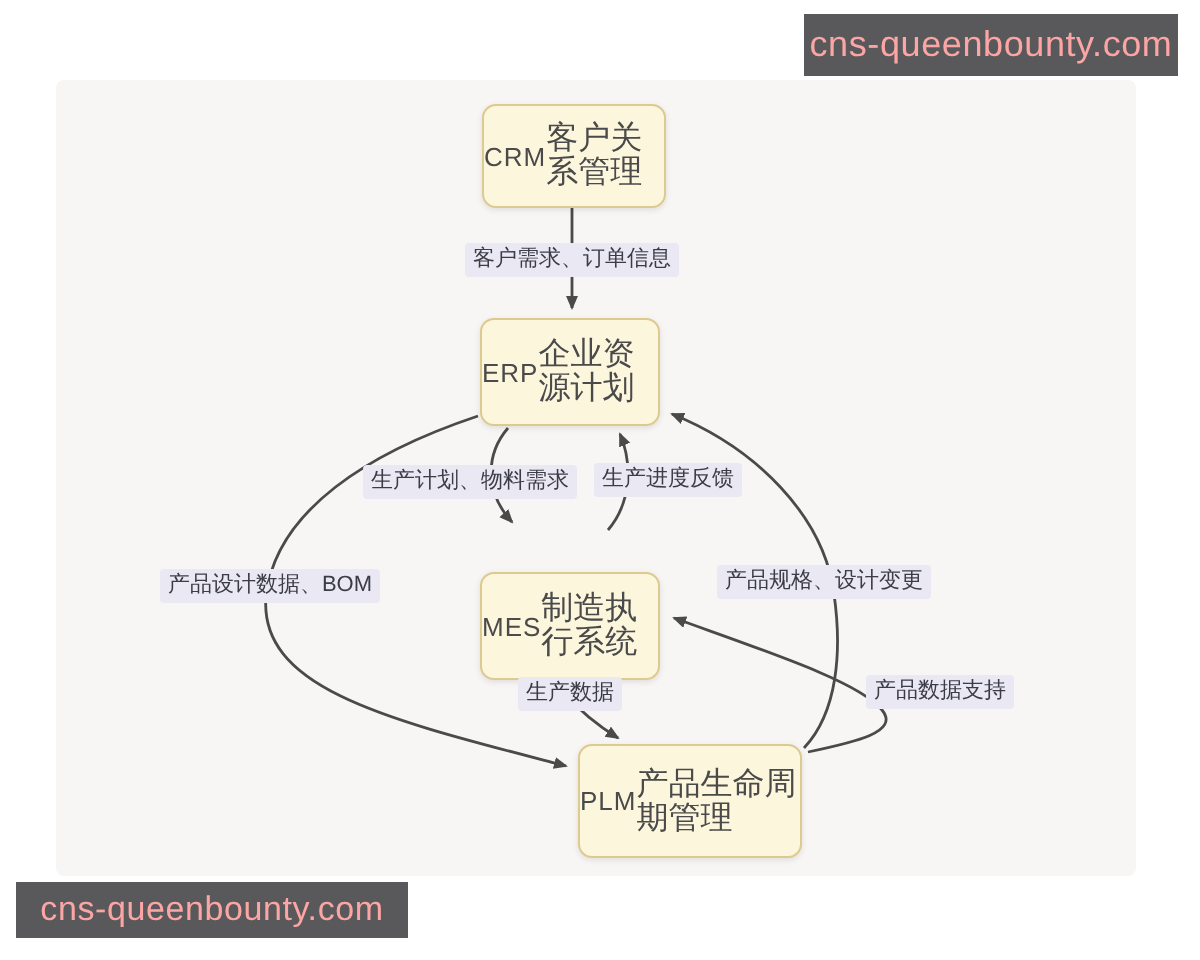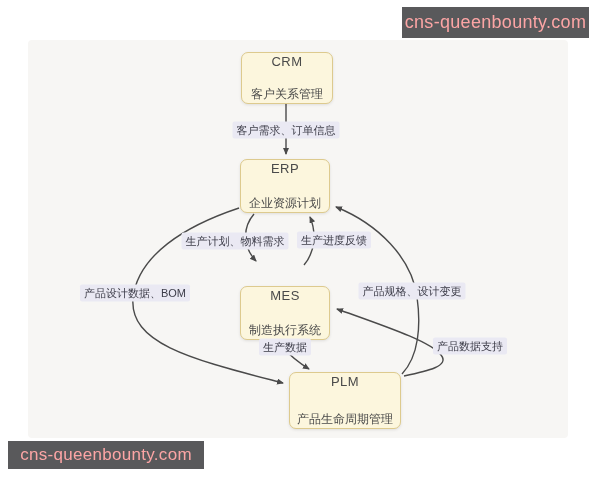--- a/index.html
+++ b/index.html
@@ -9,25 +9,25 @@
   }
   .panel{
     position:absolute;left:28px;top:40px;width:540px;height:398px;
     background:#f7f6f4;border-radius:4px;
   }
   .arrows{position:absolute;left:0;top:0;width:600px;height:480px;z-index:2;}
   .node{
     position:absolute;z-index:3;
     background:#fcf6dd;border:1px solid #ddca8e;border-radius:7px;
     box-shadow:0 1px 3px rgba(0,0,0,0.10);
-    display:flex;flex-direction:column;align-items:center;justify-content:space-between;
+    display:flex;flex-direction:row;align-items:center;justify-content:flex-end;
     color:#4a4a4a;box-sizing:border-box;
   }
   .node .title{font-size:13px;line-height:17px;letter-spacing:.5px;}
-  .node .subtitle{font-size:12px;line-height:17px;}
+  .node .subtitle{font-size:16px;line-height:17px;}
   .node-crm{left:241px;top:52px;width:92px;height:52px;}
   .node-erp{left:240px;top:159px;width:90px;height:54px;}
   .node-mes{left:240px;top:266px;width:90px;height:54px;margin-top:20px;}
   .node-plm{left:289px;top:372px;width:112px;height:57px;}
   .edge-label{
     position:absolute;z-index:4;transform:translate(-50%,-50%);
     background:#eae9f3;color:#3c3c48;font-size:11px;line-height:15px;
     padding:1px 4px;border-radius:2px;white-space:nowrap;
   }
   .lbl-crm-erp{left:286px;top:130px;}

